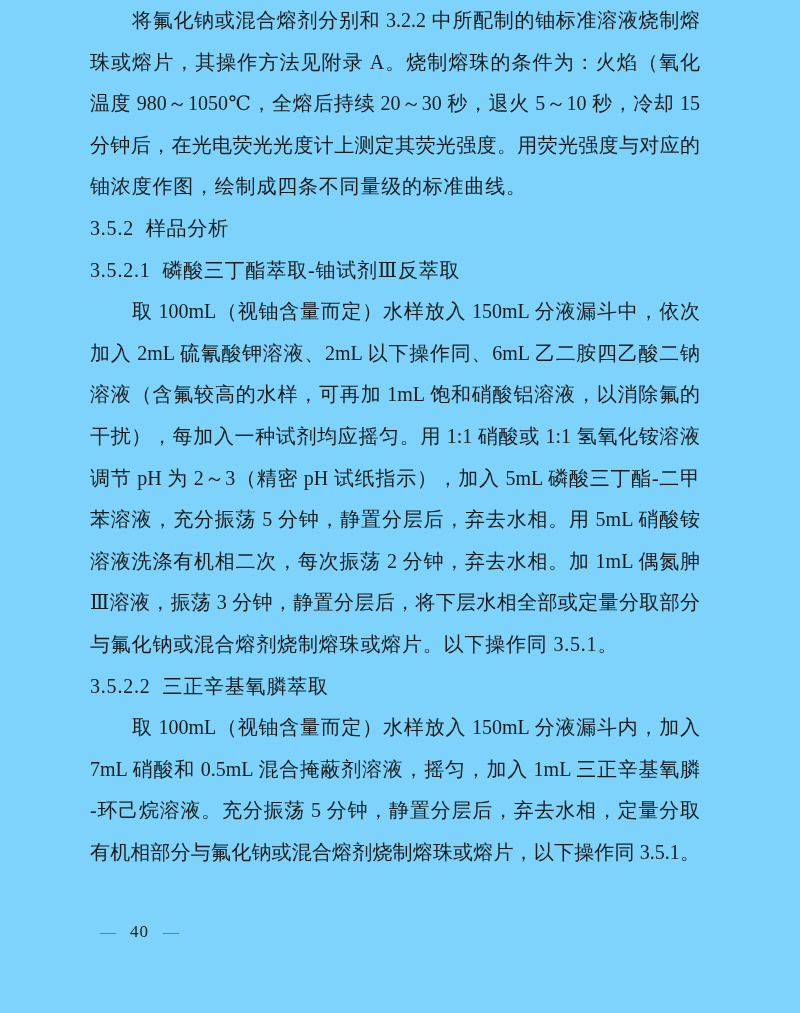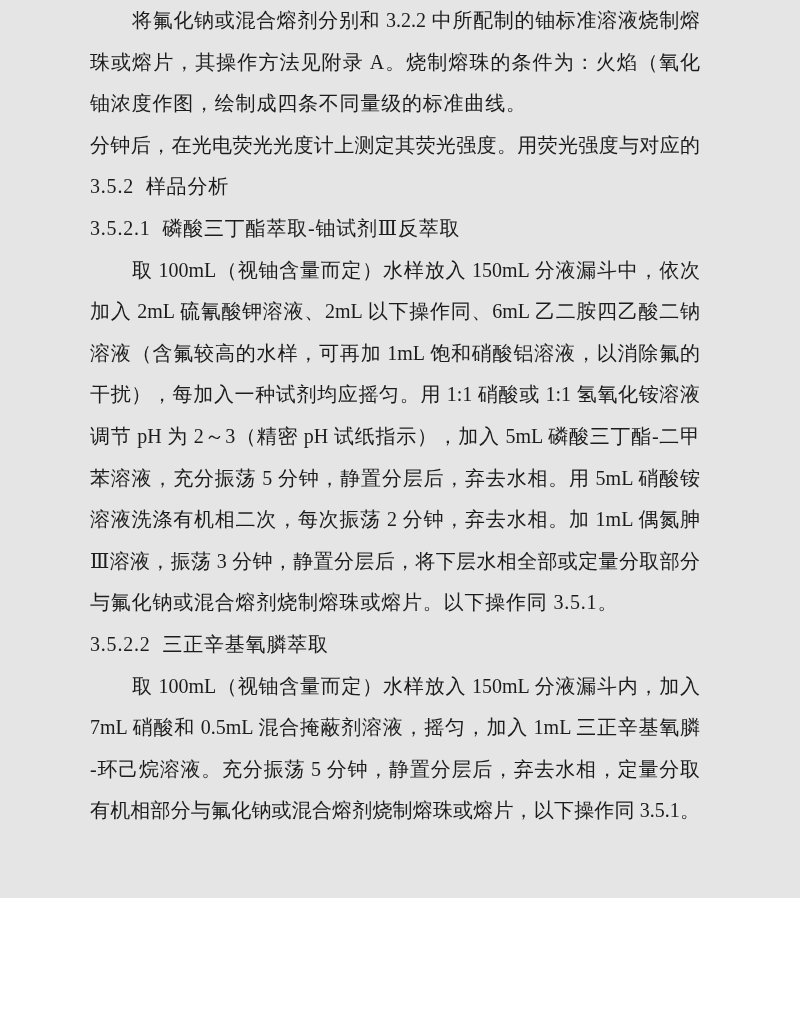--- a/index.html
+++ b/index.html
@@ -3,22 +3,22 @@
 <meta charset="utf-8">
 <style>
   html, body {
     margin: 0;
     padding: 0;
     background: #ffffff;
   }
   .page {
     position: relative;
     width: 800px;
-    height: 898px;
-    background: #e5e5e5;
+    height: 1013px;
+    background: #7dd3fc;
     overflow: hidden;
     font-family: "Liberation Serif", "DejaVu Serif", serif;
     color: #1c1c1c;
   }
   .content {
     position: absolute;
     left: 90px;
     top: 0;
     width: 610px;
   }
@@ -65,22 +65,23 @@
   }
 </style>
 </head>
 <body>
 
 <div class="page">
 
   <div class="content">
       <div class="line justify indent">将氟化钠或混合熔剂分别和 3.2.2 中所配制的铀标准溶液烧制熔</div>
       <div class="line justify">珠或熔片，其操作方法见附录 A。烧制熔珠的条件为：火焰（氧化焰）</div>
+      <div class="line justify">温度 980～1050℃，全熔后持续 20～30 秒，退火 5～10 秒，冷却 15</div>
+      <div class="line justify">分钟后，在光电荧光光度计上测定其荧光强度。用荧光强度与对应的</div>
       <div class="line">铀浓度作图，绘制成四条不同量级的标准曲线。</div>
-      <div class="line justify">分钟后，在光电荧光光度计上测定其荧光强度。用荧光强度与对应的</div>
       <div class="line heading">3.5.2 样品分析</div>
       <div class="line heading">3.5.2.1 磷酸三丁酯萃取-铀试剂Ⅲ反萃取</div>
       <div class="line justify indent">取 100mL（视铀含量而定）水样放入 150mL 分液漏斗中，依次</div>
       <div class="line justify">加入 2mL 硫氰酸钾溶液、2mL 以下操作同、6mL 乙二胺四乙酸二钠</div>
       <div class="line justify">溶液（含氟较高的水样，可再加 1mL 饱和硝酸铝溶液，以消除氟的</div>
       <div class="line justify">干扰），每加入一种试剂均应摇匀。用 1:1 硝酸或 1:1 氢氧化铵溶液</div>
       <div class="line justify">调节 pH 为 2～3（精密 pH 试纸指示），加入 5mL 磷酸三丁酯-二甲</div>
       <div class="line justify">苯溶液，充分振荡 5 分钟，静置分层后，弃去水相。用 5mL 硝酸铵</div>
       <div class="line justify">溶液洗涤有机相二次，每次振荡 2 分钟，弃去水相。加 1mL 偶氮胂</div>
       <div class="line justify">Ⅲ溶液，振荡 3 分钟，静置分层后，将下层水相全部或定量分取部分</div>

